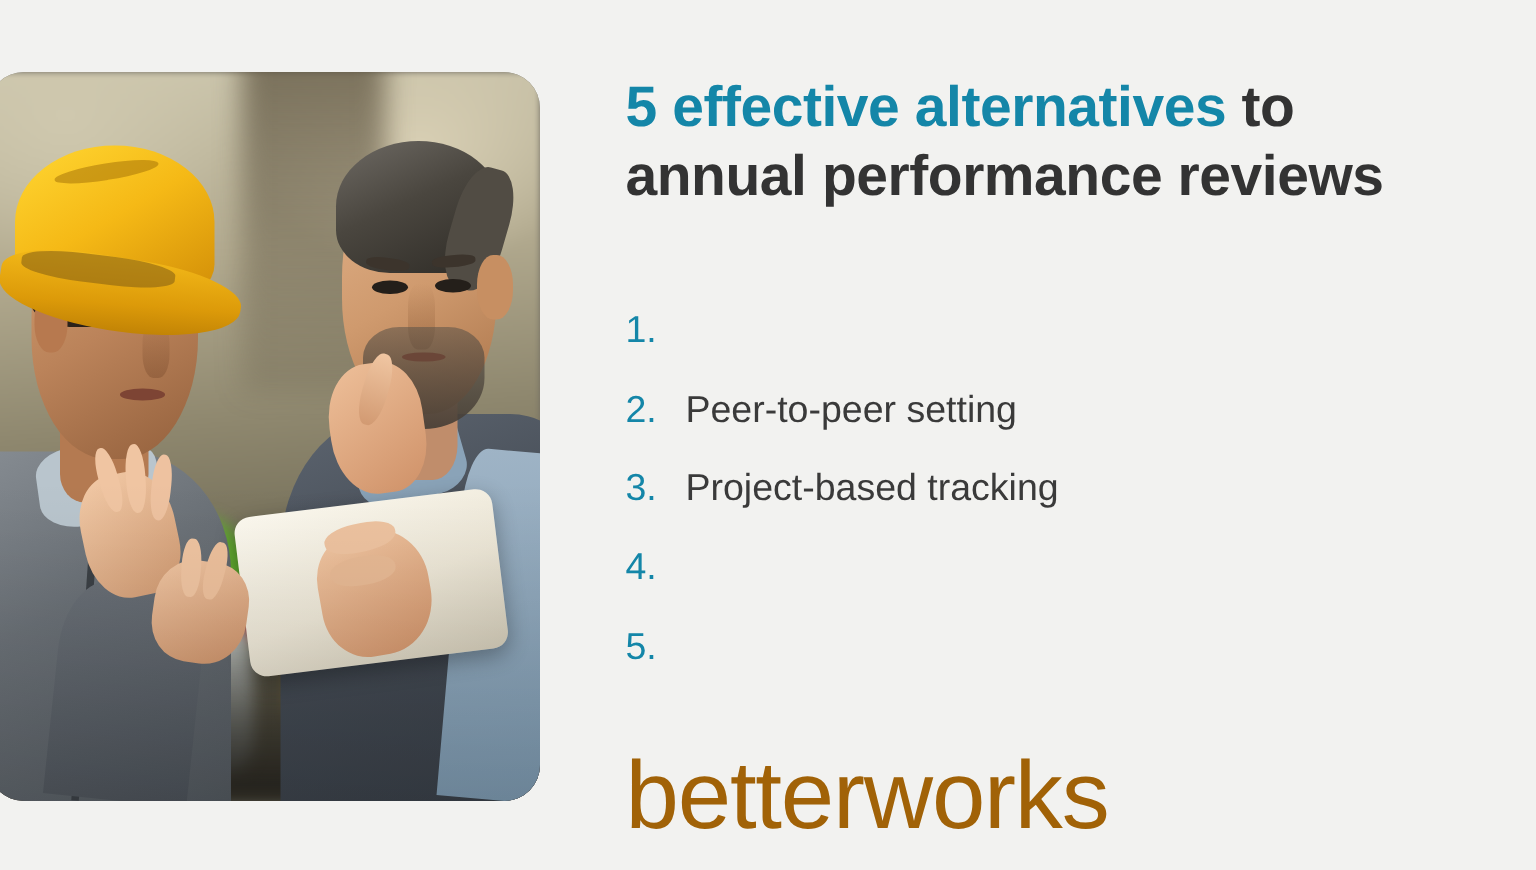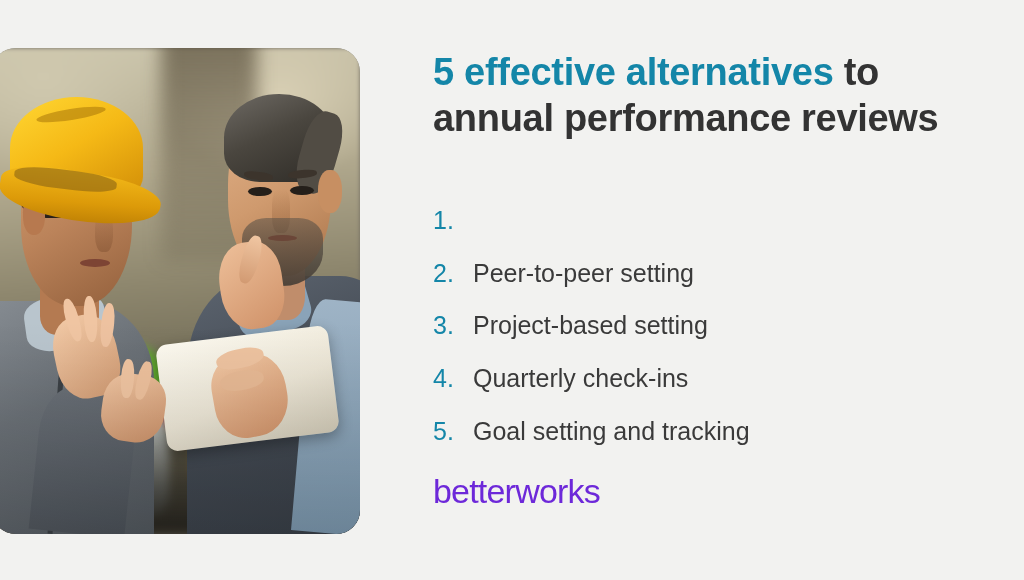--- a/index.html
+++ b/index.html
@@ -538,21 +538,21 @@
 
   .photo-shade {
     position: absolute;
     inset: 0;
     background: linear-gradient(180deg, rgba(0,0,0,0) 56%, rgba(0,0,0,.12) 100%);
   }
 
   
   .content {
     position: absolute;
-    left: 433px;
+    left: 417px;
     top: 50px;
     width: 570px;
   }
   .headline {
     margin: 0;
     font-size: 38px;
     font-weight: bold;
     line-height: 1.21;
     color: #333333;
     letter-spacing: -0.3px;
@@ -575,24 +575,24 @@
   }
   .list li .num {
     color: #1486a8;
     width: 40px;
     flex: 0 0 40px;
   }
   .list li .txt {
     white-space: nowrap;
   }
   .logo {
-    margin-top: 28px;
-    font-size: 34px;
+    margin-top: 52px;
+    font-size: 64px;
     font-weight: normal;
-    color: #6d28d9;
+    color: #a16207;
     letter-spacing: -0.8px;
     line-height: 1;
   }
 </style>
 </head>
 <body>
 
 <div class="card">
 
   <div class="photo">
@@ -664,28 +664,26 @@
     <ul class="list">
       <li>
         <span class="num">1.</span>
       </li>
       <li>
         <span class="num">2.</span>
         <span class="txt">Peer-to-peer setting</span>
       </li>
       <li>
         <span class="num">3.</span>
-        <span class="txt">Project-based setting</span>
+        <span class="txt">Project-based tracking</span>
       </li>
       <li>
         <span class="num">4.</span>
-        <span class="txt">Quarterly check-ins</span>
       </li>
       <li>
         <span class="num">5.</span>
-        <span class="txt">Goal setting and tracking</span>
       </li>
     </ul>
 
     <div class="logo">betterworks</div>
 
   </div>
 </div>
 
 </body></html>

